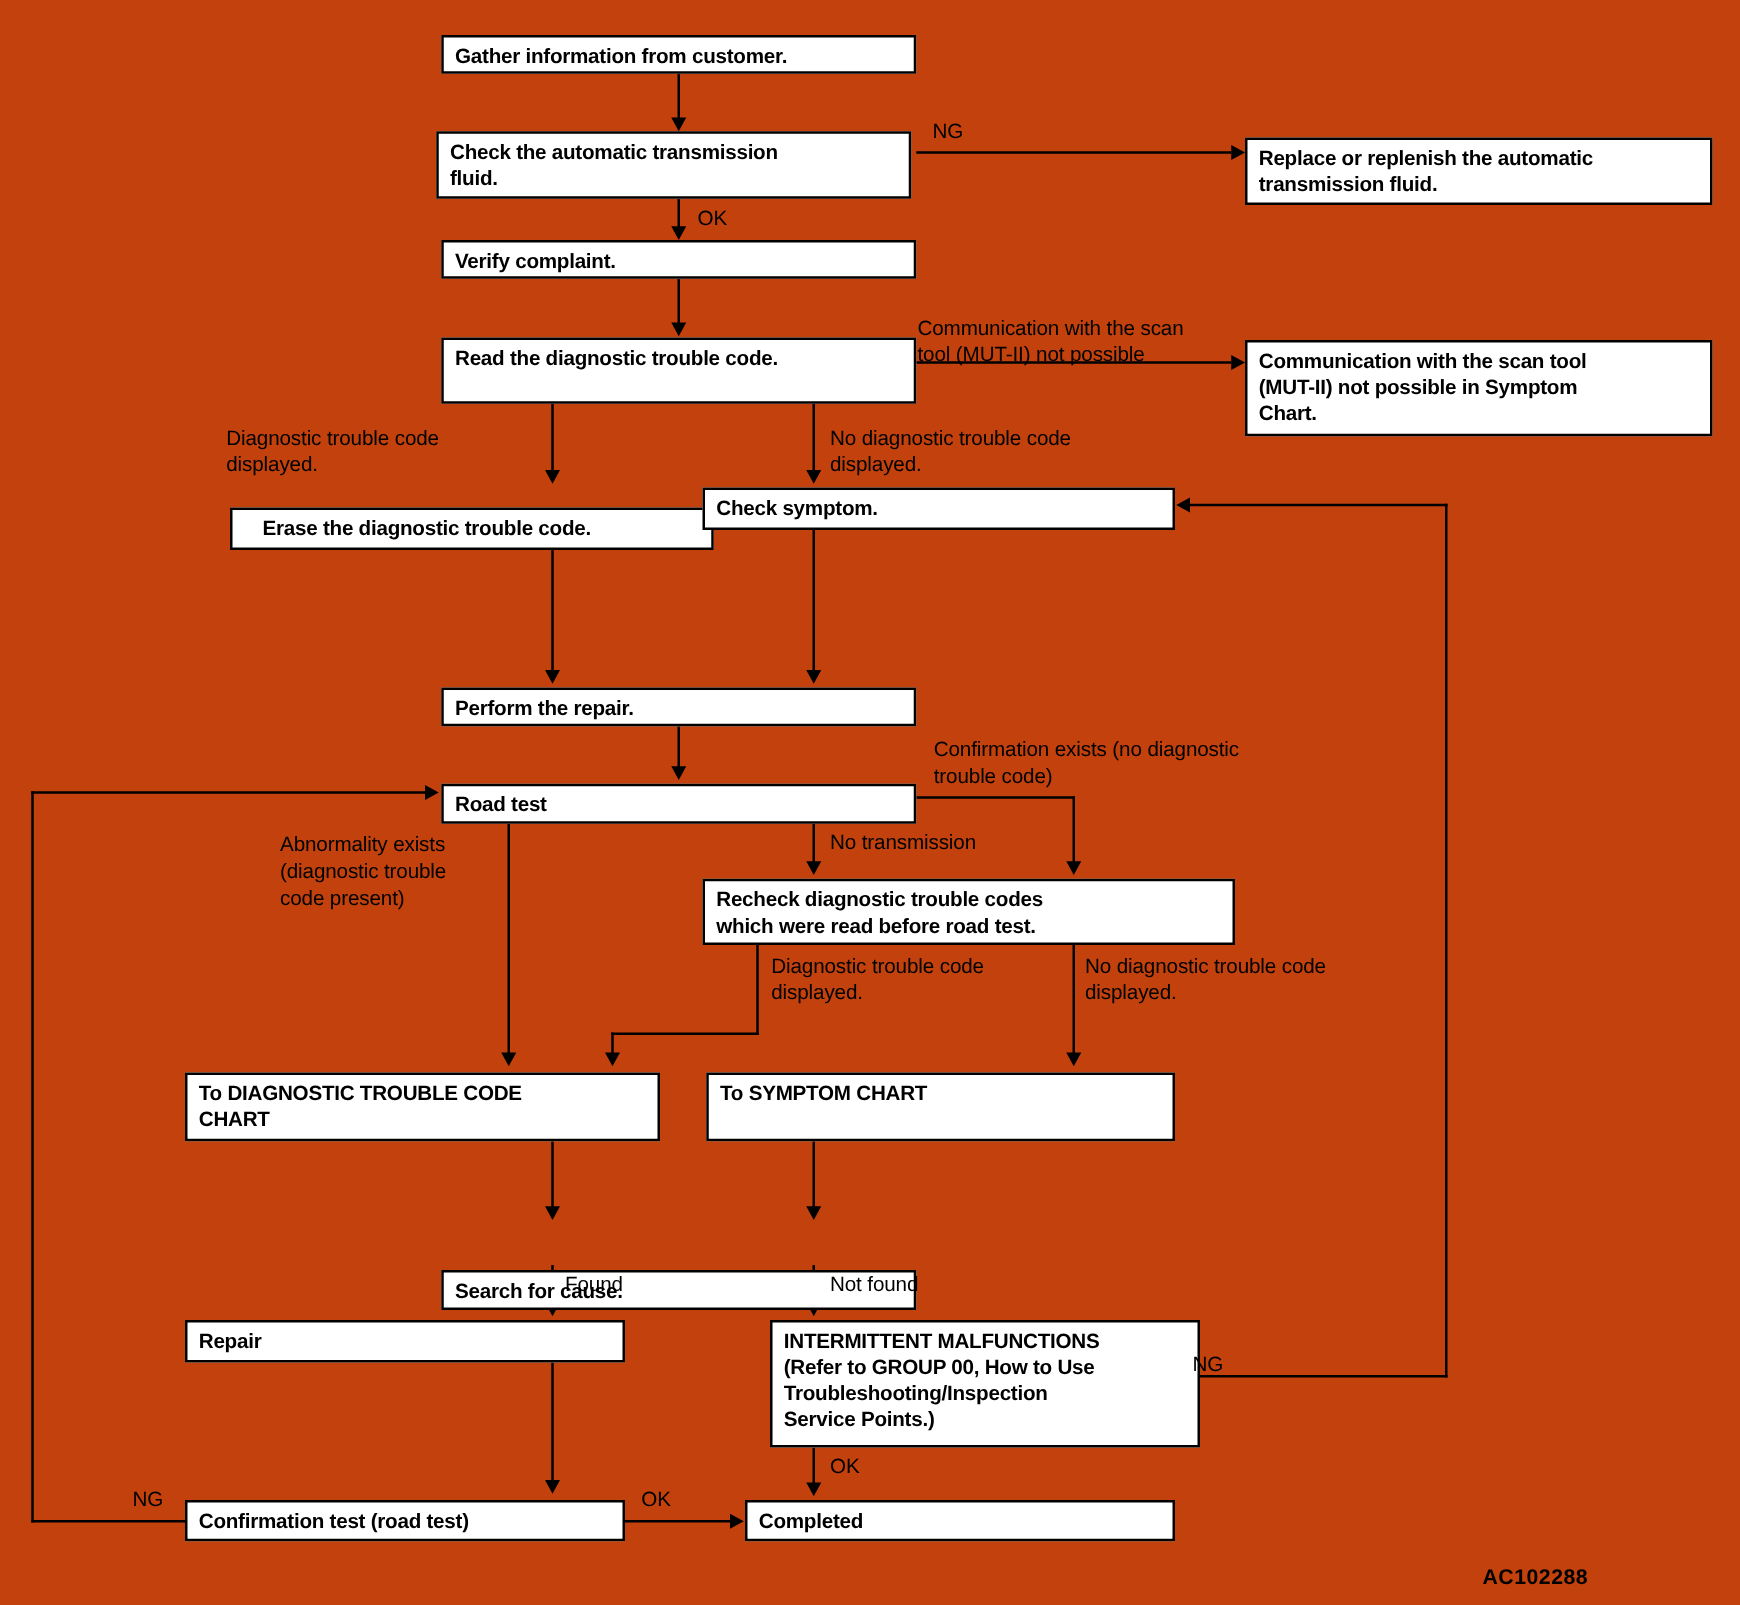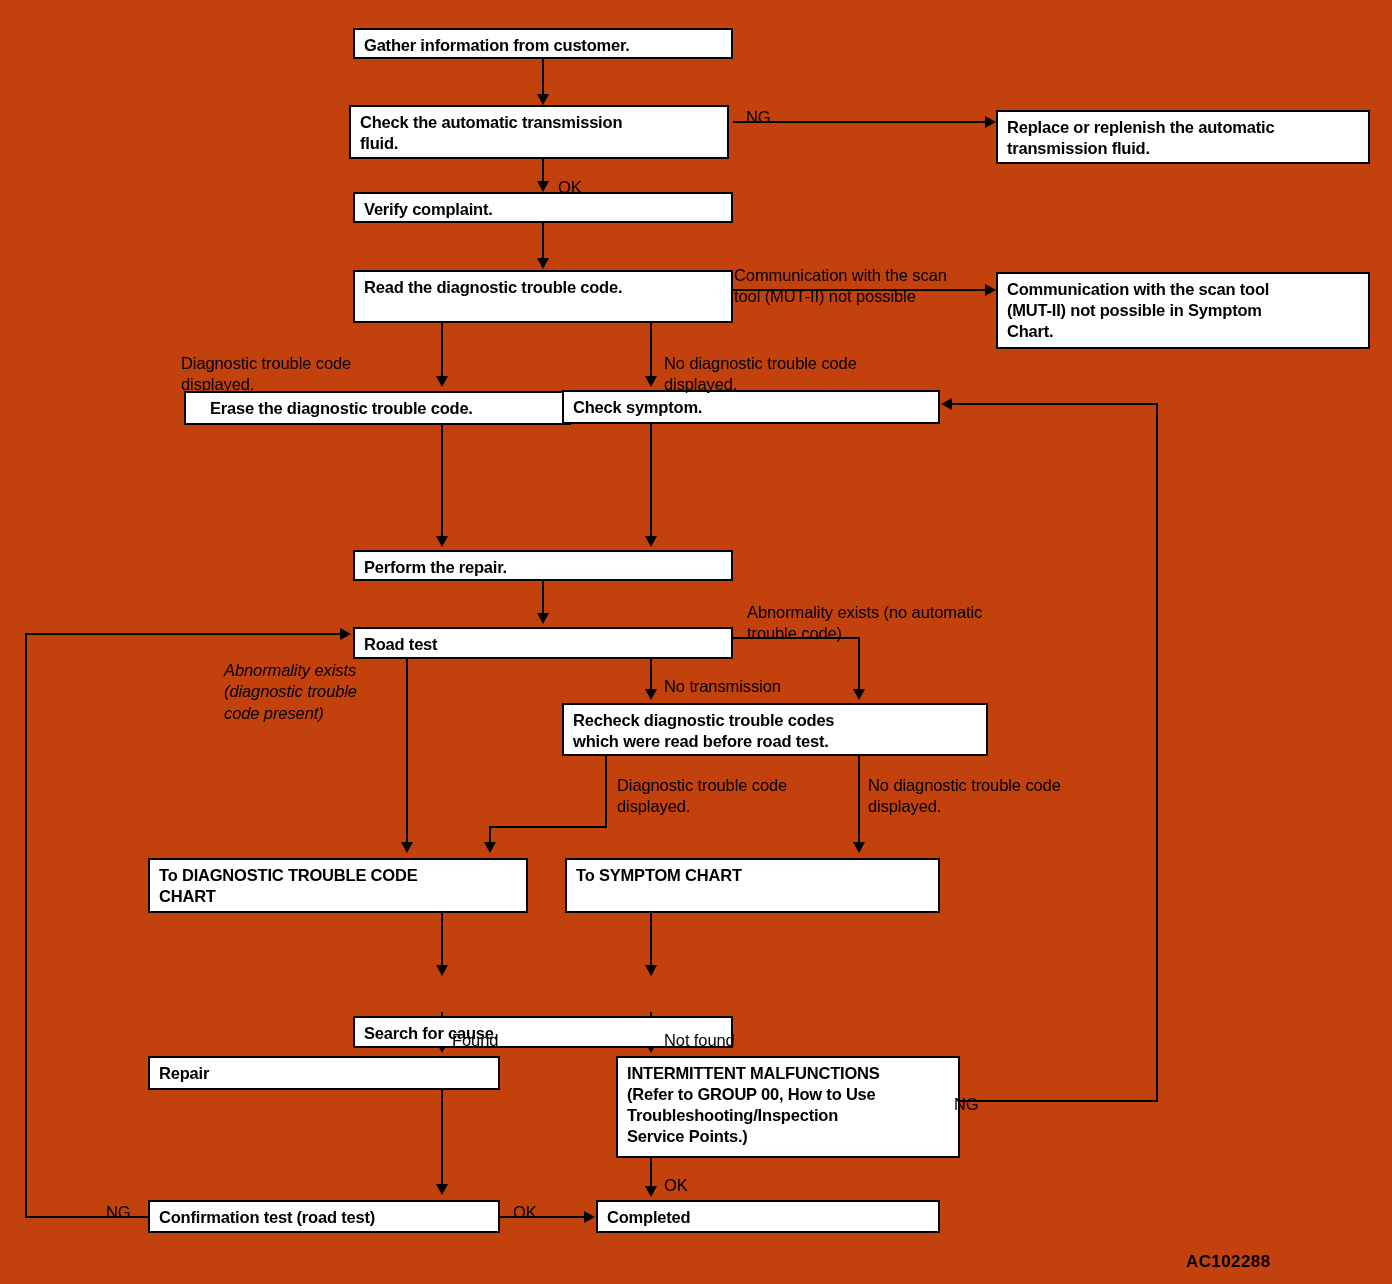--- a/index.html
+++ b/index.html
@@ -24,21 +24,20 @@
     letter-spacing:-0.2px;
   }
   .lbl{
     position:absolute;
     font-size:16.5px;
     line-height:1.30;
     color:#000;
     font-weight:400;
     white-space:pre;
     letter-spacing:-0.1px;
-    margin-top:12px;
   }
   .ln{position:absolute;background:#000;}
   .h{height:2px;}
   .v{width:2px;}
   .arw{position:absolute;width:0;height:0;}
   .arw-d{border-left:6px solid transparent;border-right:6px solid transparent;border-top:11px solid #000;}
   .arw-r{border-top:6px solid transparent;border-bottom:6px solid transparent;border-left:11px solid #000;}
   .arw-l{border-top:6px solid transparent;border-bottom:6px solid transparent;border-right:11px solid #000;}
   #watermark{
     position:absolute;
@@ -135,21 +134,21 @@
   <div class="box" style="left:353px;top:28px;width:380px;height:31px;">Gather information from customer.</div>
   <div class="box" style="left:349px;top:105px;width:380px;height:54px;white-space:pre-line;">Check the automatic transmission
 fluid.</div>
   <div class="box" style="left:996px;top:110px;width:374px;height:54px;white-space:pre-line;">Replace or replenish the automatic
 transmission fluid.</div>
   <div class="box" style="left:353px;top:192px;width:380px;height:31px;">Verify complaint.</div>
   <div class="box" style="left:353px;top:270px;width:380px;height:53px;">Read the diagnostic trouble code.</div>
   <div class="box" style="left:996px;top:272px;width:374px;height:77px;white-space:pre-line;">Communication with the scan tool
 (MUT-II) not possible in Symptom
 Chart.</div>
-  <div class="box" style="left:184px;top:391px;width:387px;height:34px;padding-left:24px;">Erase the diagnostic trouble code.</div>
+  <div class="box" style="left:184px;top:406px;width:387px;height:34px;padding-left:24px;">Erase the diagnostic trouble code.</div>
   <div class="box" style="left:562px;top:390px;width:378px;height:34px;">Check symptom.</div>
   <div class="box" style="left:353px;top:550px;width:380px;height:31px;">Perform the repair.</div>
   <div class="box" style="left:353px;top:627px;width:380px;height:32px;">Road test</div>
   <div class="box" style="left:562px;top:703px;width:426px;height:53px;white-space:pre-line;">Recheck diagnostic trouble codes
 which were read before road test.</div>
   <div class="box" style="left:148px;top:858px;width:380px;height:55px;white-space:pre-line;">To DIAGNOSTIC TROUBLE CODE
 CHART</div>
   <div class="box" style="left:565px;top:858px;width:375px;height:55px;">To SYMPTOM CHART</div>
   <div class="box" style="left:353px;top:980px;width:380px;height:32px;margin-top:36px;">Search for cause.</div>
   <div class="box" style="left:148px;top:1056px;width:352px;height:34px;">Repair</div>
@@ -161,23 +160,23 @@
   <div class="box" style="left:596px;top:1200px;width:344px;height:33px;">Completed</div>
 
   <div class="lbl" style="left:746px;top:95px;">NG</div>
   <div class="lbl" style="left:558px;top:165px;">OK</div>
   <div class="lbl" style="left:734px;top:253px;">Communication with the scan
 tool (MUT-II) not possible</div>
   <div class="lbl" style="left:181px;top:341px;">Diagnostic trouble code
 displayed.</div>
   <div class="lbl" style="left:664px;top:341px;">No diagnostic trouble code
 displayed.</div>
-  <div class="lbl" style="left:747px;top:590px;">Abnormality exists (no automatic
+  <div class="lbl" style="left:747px;top:590px;">Confirmation exists (no diagnostic
 trouble code)</div>
-  <div class="lbl" style="left:224px;top:648px;font-style:italic;">Abnormality exists
+  <div class="lbl" style="left:224px;top:666px;">Abnormality exists
 (diagnostic trouble
 code present)</div>
   <div class="lbl" style="left:664px;top:664px;">No transmission</div>
   <div class="lbl" style="left:617px;top:763px;">Diagnostic trouble code
 displayed.</div>
   <div class="lbl" style="left:868px;top:763px;">No diagnostic trouble code
 displayed.</div>
   <div class="lbl" style="left:452px;top:1018px;">Found</div>
   <div class="lbl" style="left:664px;top:1018px;">Not found</div>
   <div class="lbl" style="left:954px;top:1082px;">NG</div>

